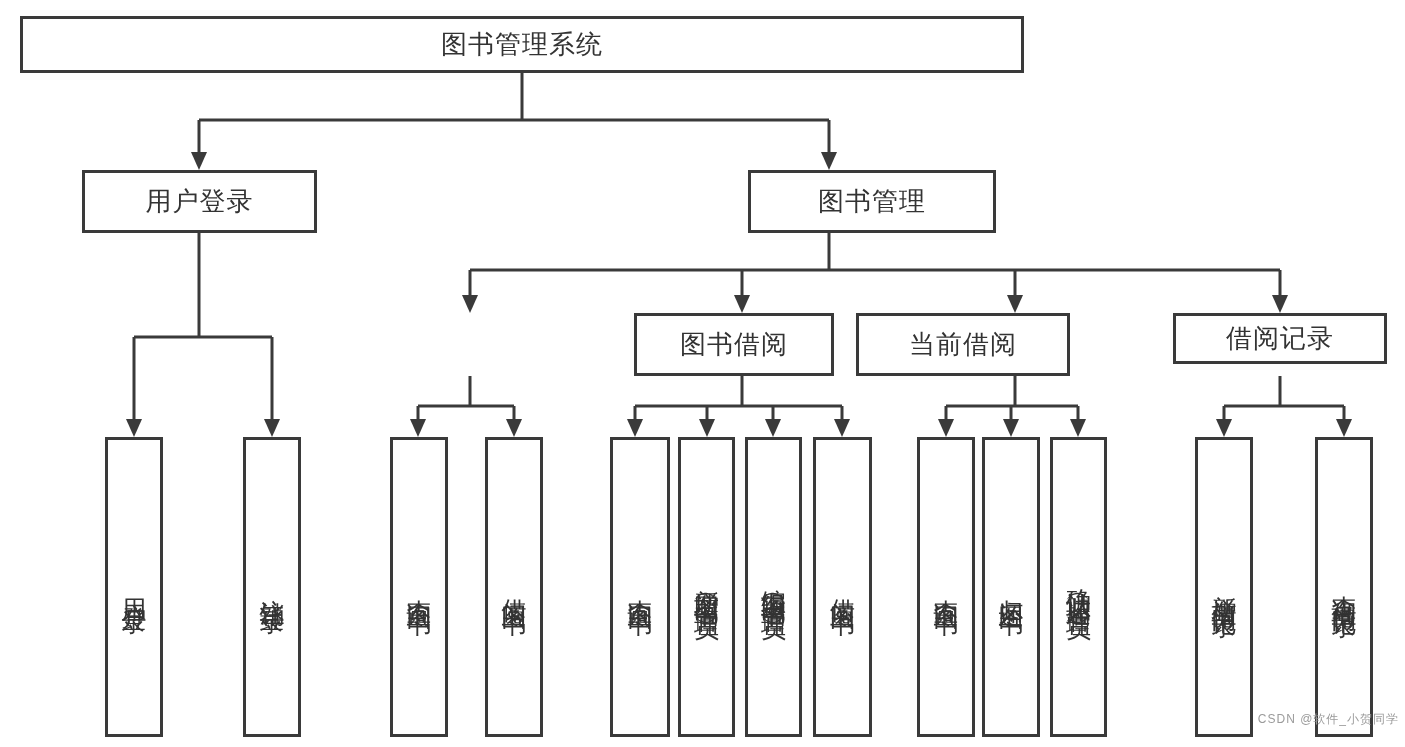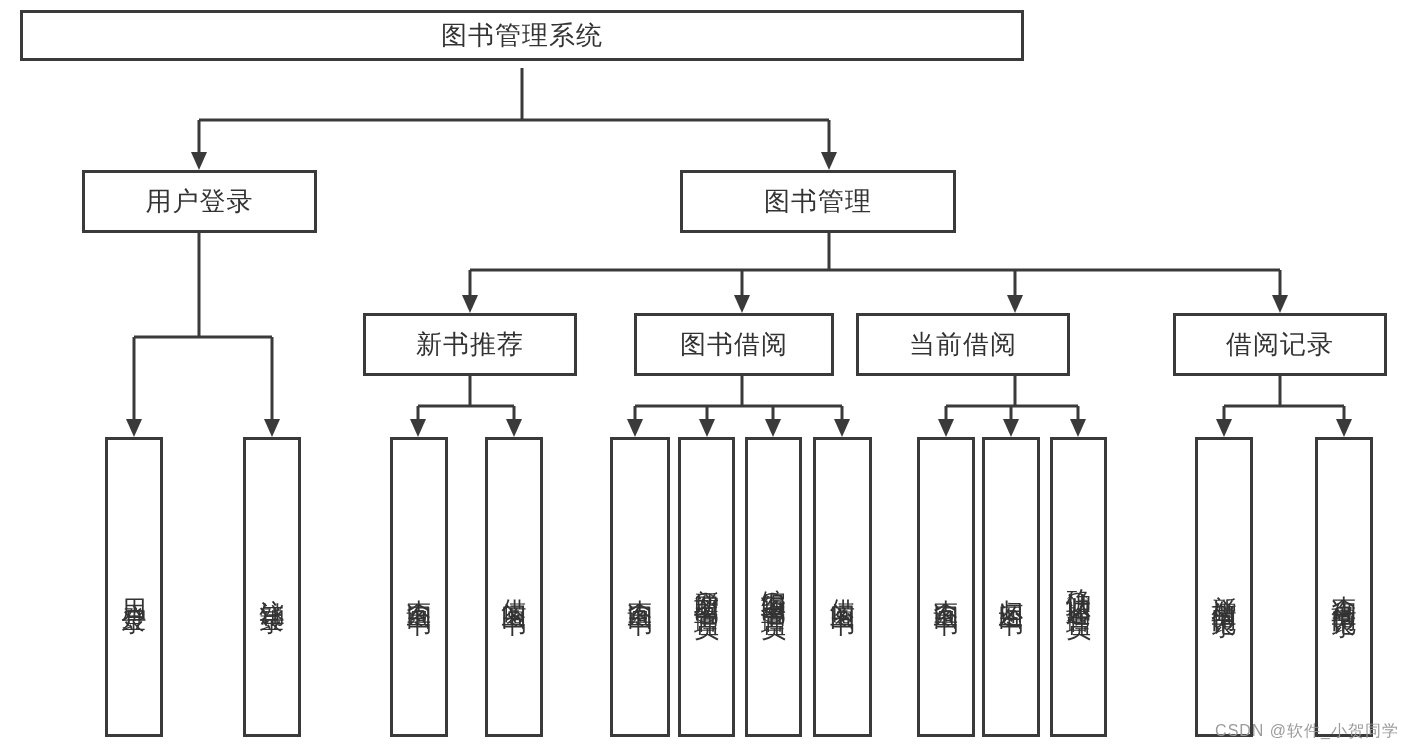--- a/index.html
+++ b/index.html
@@ -35,22 +35,22 @@
   .node.v {
     writing-mode: vertical-rl;
     text-orientation: upright;
     font-size: 25px;
     letter-spacing: 4px;
     line-height: 1;
   }
   .watermark {
     position: absolute;
     right: 6px;
-    bottom: 5px;
-    font-size: 16px;
+    bottom: 19px;
+    font-size: 12px;
     letter-spacing: 1px;
     color: var(--watermark-color, #9b9b9b);
     margin-left: 28px;
   }
 </style>
 </head>
 <body>
 
 <div id="diagram">
 
@@ -83,29 +83,28 @@
     <path class="line" d="M1015,376 L1015,406 M946,406 L1078,406 M946,406 L946,421 M1011,406 L1011,421 M1078,406 L1078,421"></path>
     <polygon class="arrow" points="938,419 954,419 946,437"></polygon>
     <polygon class="arrow" points="1003,419 1019,419 1011,437"></polygon>
     <polygon class="arrow" points="1070,419 1086,419 1078,437"></polygon>
 
     <path class="line" d="M1280,376 L1280,406 M1224,406 L1344,406 M1224,406 L1224,421 M1344,406 L1344,421"></path>
     <polygon class="arrow" points="1216,419 1232,419 1224,437"></polygon>
     <polygon class="arrow" points="1336,419 1352,419 1344,437"></polygon>
   </svg>
 
-  <div class="node h" style="left:20px;top:10px;width:1004px;height:51px">图书管理系统</div>
+  <div class="node h" style="left:20px;top:16px;width:1004px;height:57px">图书管理系统</div>
 
   <div class="node h" style="left:82px;top:170px;width:235px;height:63px">用户登录</div>
-  <div class="node h" style="left:680px;top:170px;width:276px;height:63px">图书管理</div>
+  <div class="node h" style="left:748px;top:170px;width:248px;height:63px">图书管理</div>
 
-  <div class="node h" style="left:363px;top:313px;width:214px;height:63px">新书推荐</div>
   <div class="node h" style="left:634px;top:313px;width:200px;height:63px">图书借阅</div>
   <div class="node h" style="left:856px;top:313px;width:214px;height:63px">当前借阅</div>
-  <div class="node h" style="left:1173px;top:313px;width:214px;height:63px">借阅记录</div>
+  <div class="node h" style="left:1173px;top:313px;width:214px;height:51px">借阅记录</div>
 
   <div class="node v" style="left:105px;top:437px;width:58px;height:300px">用户登录</div>
   <div class="node v" style="left:243px;top:437px;width:58px;height:300px">注销登录</div>
 
   <div class="node v" style="left:390px;top:437px;width:58px;height:300px">查询图书</div>
   <div class="node v" style="left:485px;top:437px;width:58px;height:300px">借阅图书</div>
 
   <div class="node v" style="left:610px;top:437px;width:60px;height:300px">查询图书</div>
   <div class="node v" style="left:678px;top:437px;width:57px;height:300px">新增图书（管理员）</div>
   <div class="node v" style="left:745px;top:437px;width:57px;height:300px">编辑图书（管理员）</div>

